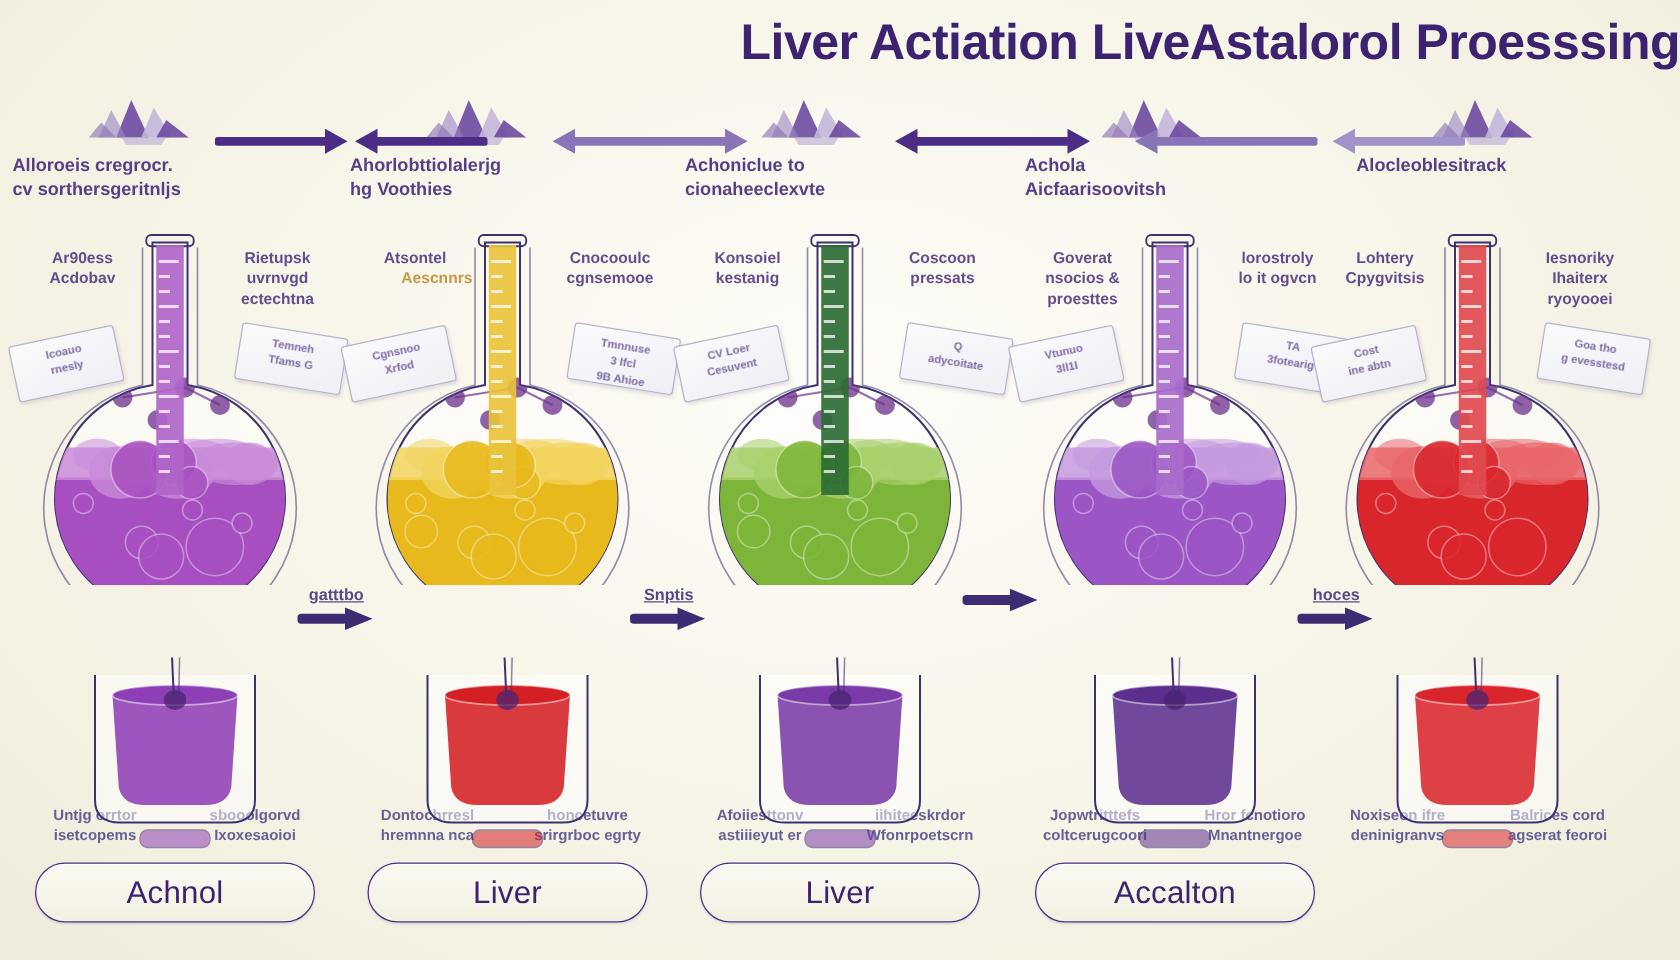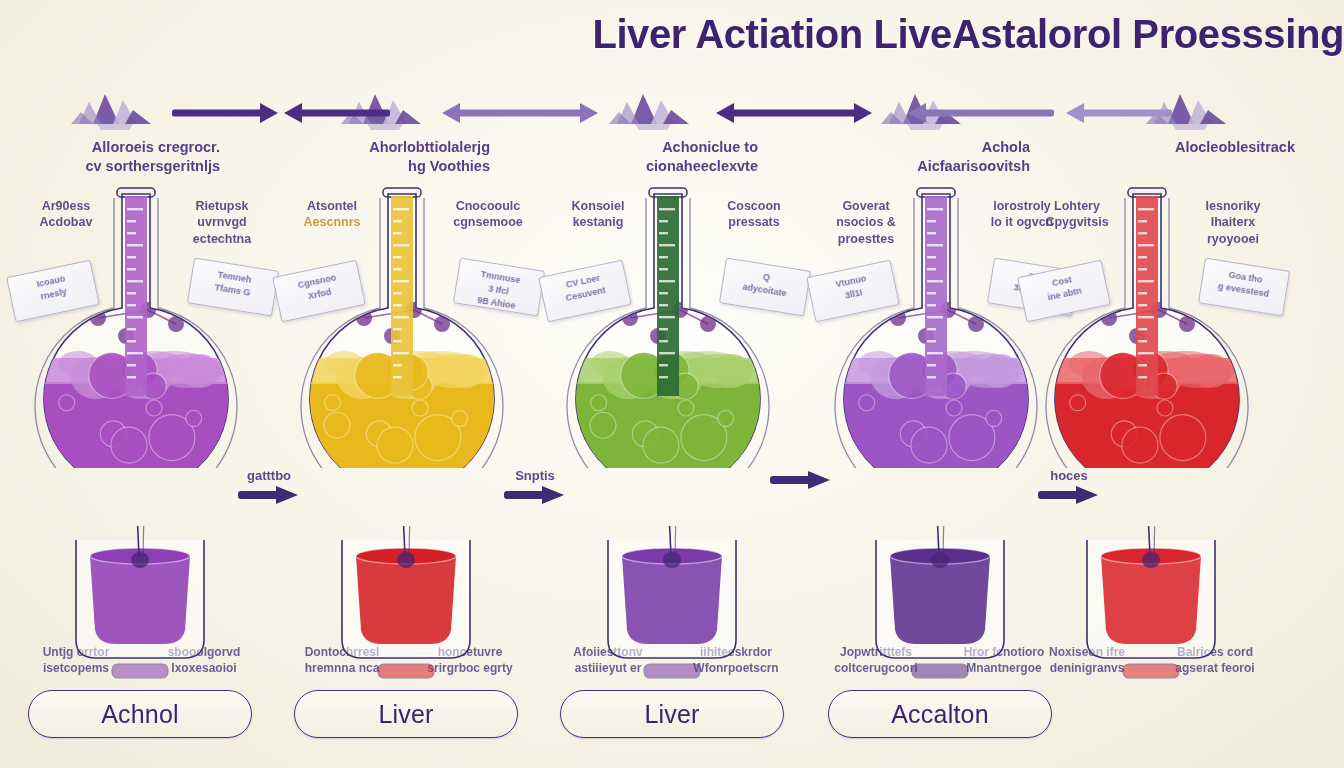--- a/index.html
+++ b/index.html
@@ -27,22 +27,22 @@
 
   
   #flow {
     position: absolute;
     top: 76px; left: 0; width: 100%;
     height: 96px;
   }
   .flow-node {
     position: absolute;
     width: 210px;
-    text-align: right;
-    top: 14px;
+    text-align: left;
+    top: 0;
   }
   .crystal { height: 46px; position: relative; }
   .crystal svg { display: block; margin: 0 auto; }
   .flow-label {
     margin-top: 2px;
     font-size: 14.5px;
     line-height: 1.32;
     font-weight: 600;
     color: #4a2f7e;
     opacity: .92;
@@ -105,20 +105,21 @@
     position: absolute;
     top: 300px;
     width: 70px;
     text-align: center;
   }
   .mid-arrow .ml {
     font-size: 13px; font-weight: 700;
     color: #3f2a74; opacity: .85;
     filter: blur(.3px);
     margin-bottom: 2px;
+    text-decoration: underline;
   }
 
   
   .bottom-note {
     position: absolute;
     top: 476px;
     width: 112px;
     font-size: 12px;
     line-height: 1.35;
     font-weight: 600;
@@ -442,21 +443,21 @@
             <rect x="121" y="148" width="16" height="2.4" fill="rgba(255,255,255,.75)"></rect>
             <rect x="121" y="160" width="9" height="2.4" fill="rgba(255,255,255,.75)"></rect>
             <rect x="121" y="172" width="9" height="2.4" fill="rgba(255,255,255,.75)"></rect>
             <rect x="121" y="184" width="16" height="2.4" fill="rgba(255,255,255,.75)"></rect>
             <rect x="121" y="196" width="9" height="2.4" fill="rgba(255,255,255,.75)"></rect>
             <rect x="121" y="208" width="9" height="2.4" fill="rgba(255,255,255,.75)"></rect>
           </g>
         </svg>
         <div class="side-note left">
           <div>Atsontel</div>
-          <div style="color: rgb(192, 138, 42);">Aescnnrs</div>
+          <div style="color: rgb(192, 138, 42); text-align: right;">Aescnnrs</div>
         </div>
         <div class="side-note right">
           <div>Cnocooulc</div>
           <div>cgnsemooe</div>
         </div>
         <div class="tag left">
           <div class="tag-text">
             <div>Cgnsnoo</div>
             <div>Xrfod</div>
           </div>
@@ -713,21 +714,21 @@
           <ellipse cx="134" cy="34" rx="9" ry="8" fill="#4a2472" opacity=".75"></ellipse>
           <rect x="106" y="138" width="56" height="14" rx="6" fill="#5c2f8f" opacity=".55" stroke="#3d3170" stroke-width="1.1"></rect>
           <line x1="131" y1="-14" x2="133" y2="30" stroke="#3d3170" stroke-width="1.6"></line>
           <line x1="138" y1="-14" x2="137" y2="30" stroke="#3d3170" stroke-width="1.2" opacity=".6"></line>
         </svg>
       </div>
       <div class="pill">
         <span>Accalton</span>
       </div>
     </div>
-    <div class="column" style="left: 1017px;">
+    <div class="column" style="left: 1048px;">
       <div class="flask-wrap">
         <svg width="268" height="300" viewBox="0 0 268 300">
           <path d="M116 26 L116 140
       A92 92 0 1 0 144 140 L144 26 Z" fill="rgba(255,255,255,0.55)" stroke="#3d3170" stroke-width="1.6"></path>
           <path d="M108 30 L108 140 A101 101 0 1 0 152 140 L152 30" fill="none" stroke="#3d3170" stroke-width="1.3" opacity=".55"></path>
           <rect x="111" y="20" width="38" height="9" rx="4" fill="none" stroke="#3d3170" stroke-width="1.5"></rect>
           <defs>
             <clipPath id="clip4">
               <path d="M116 26 L116 140
       A92 92 0 1 0 144 140 L144 26 Z"></path>

